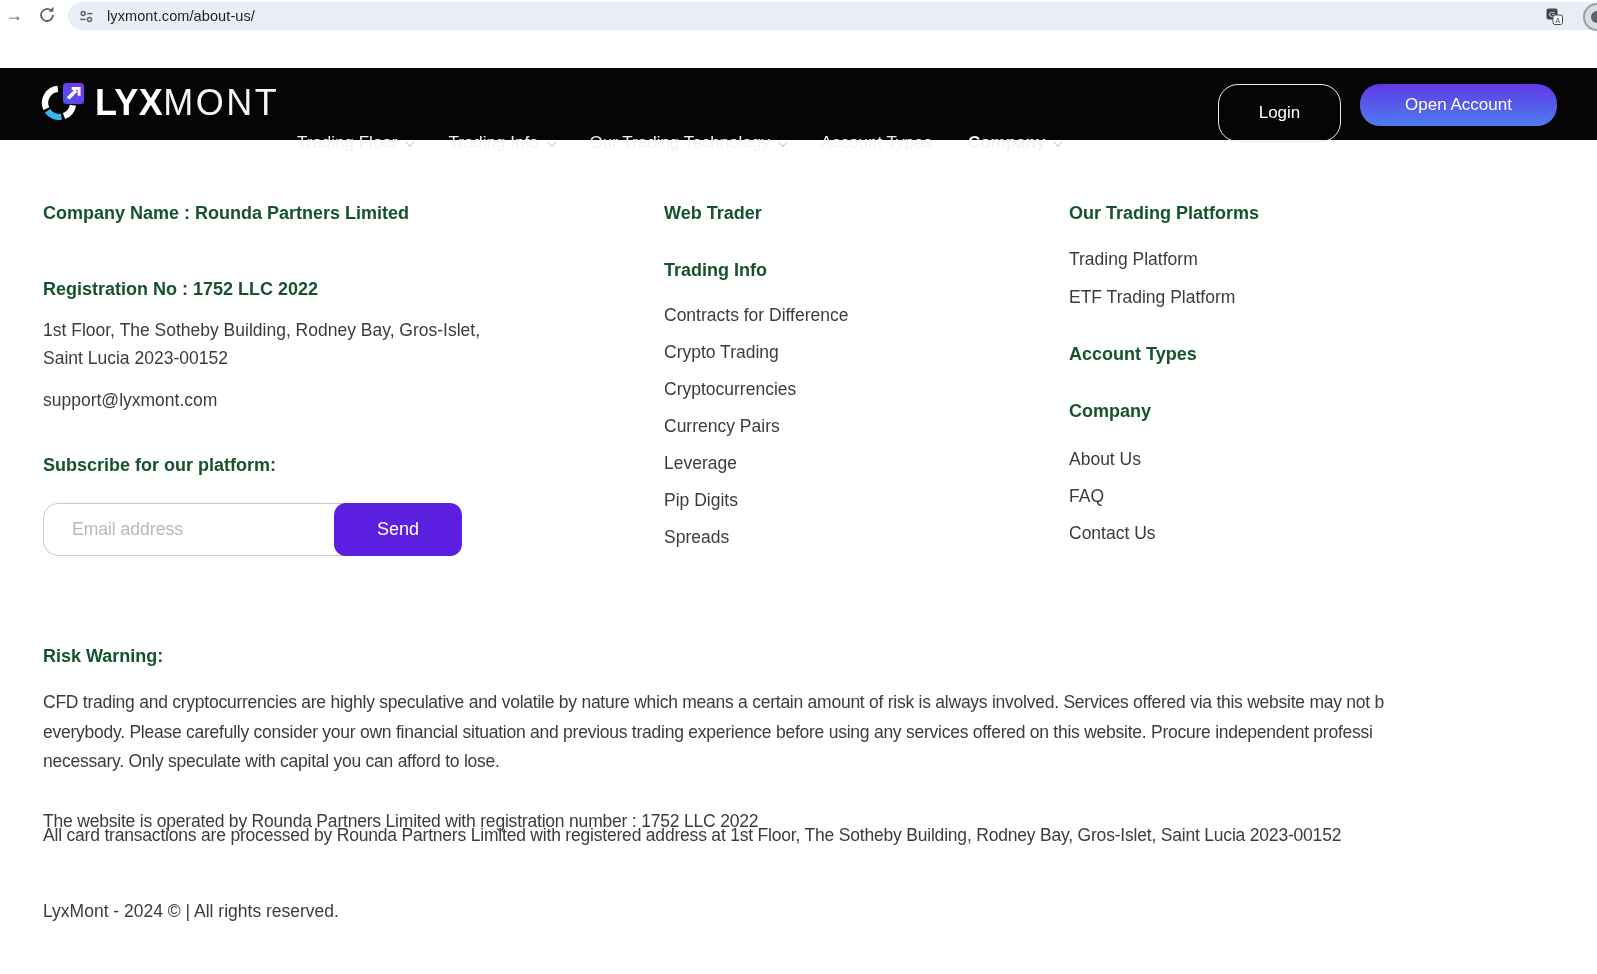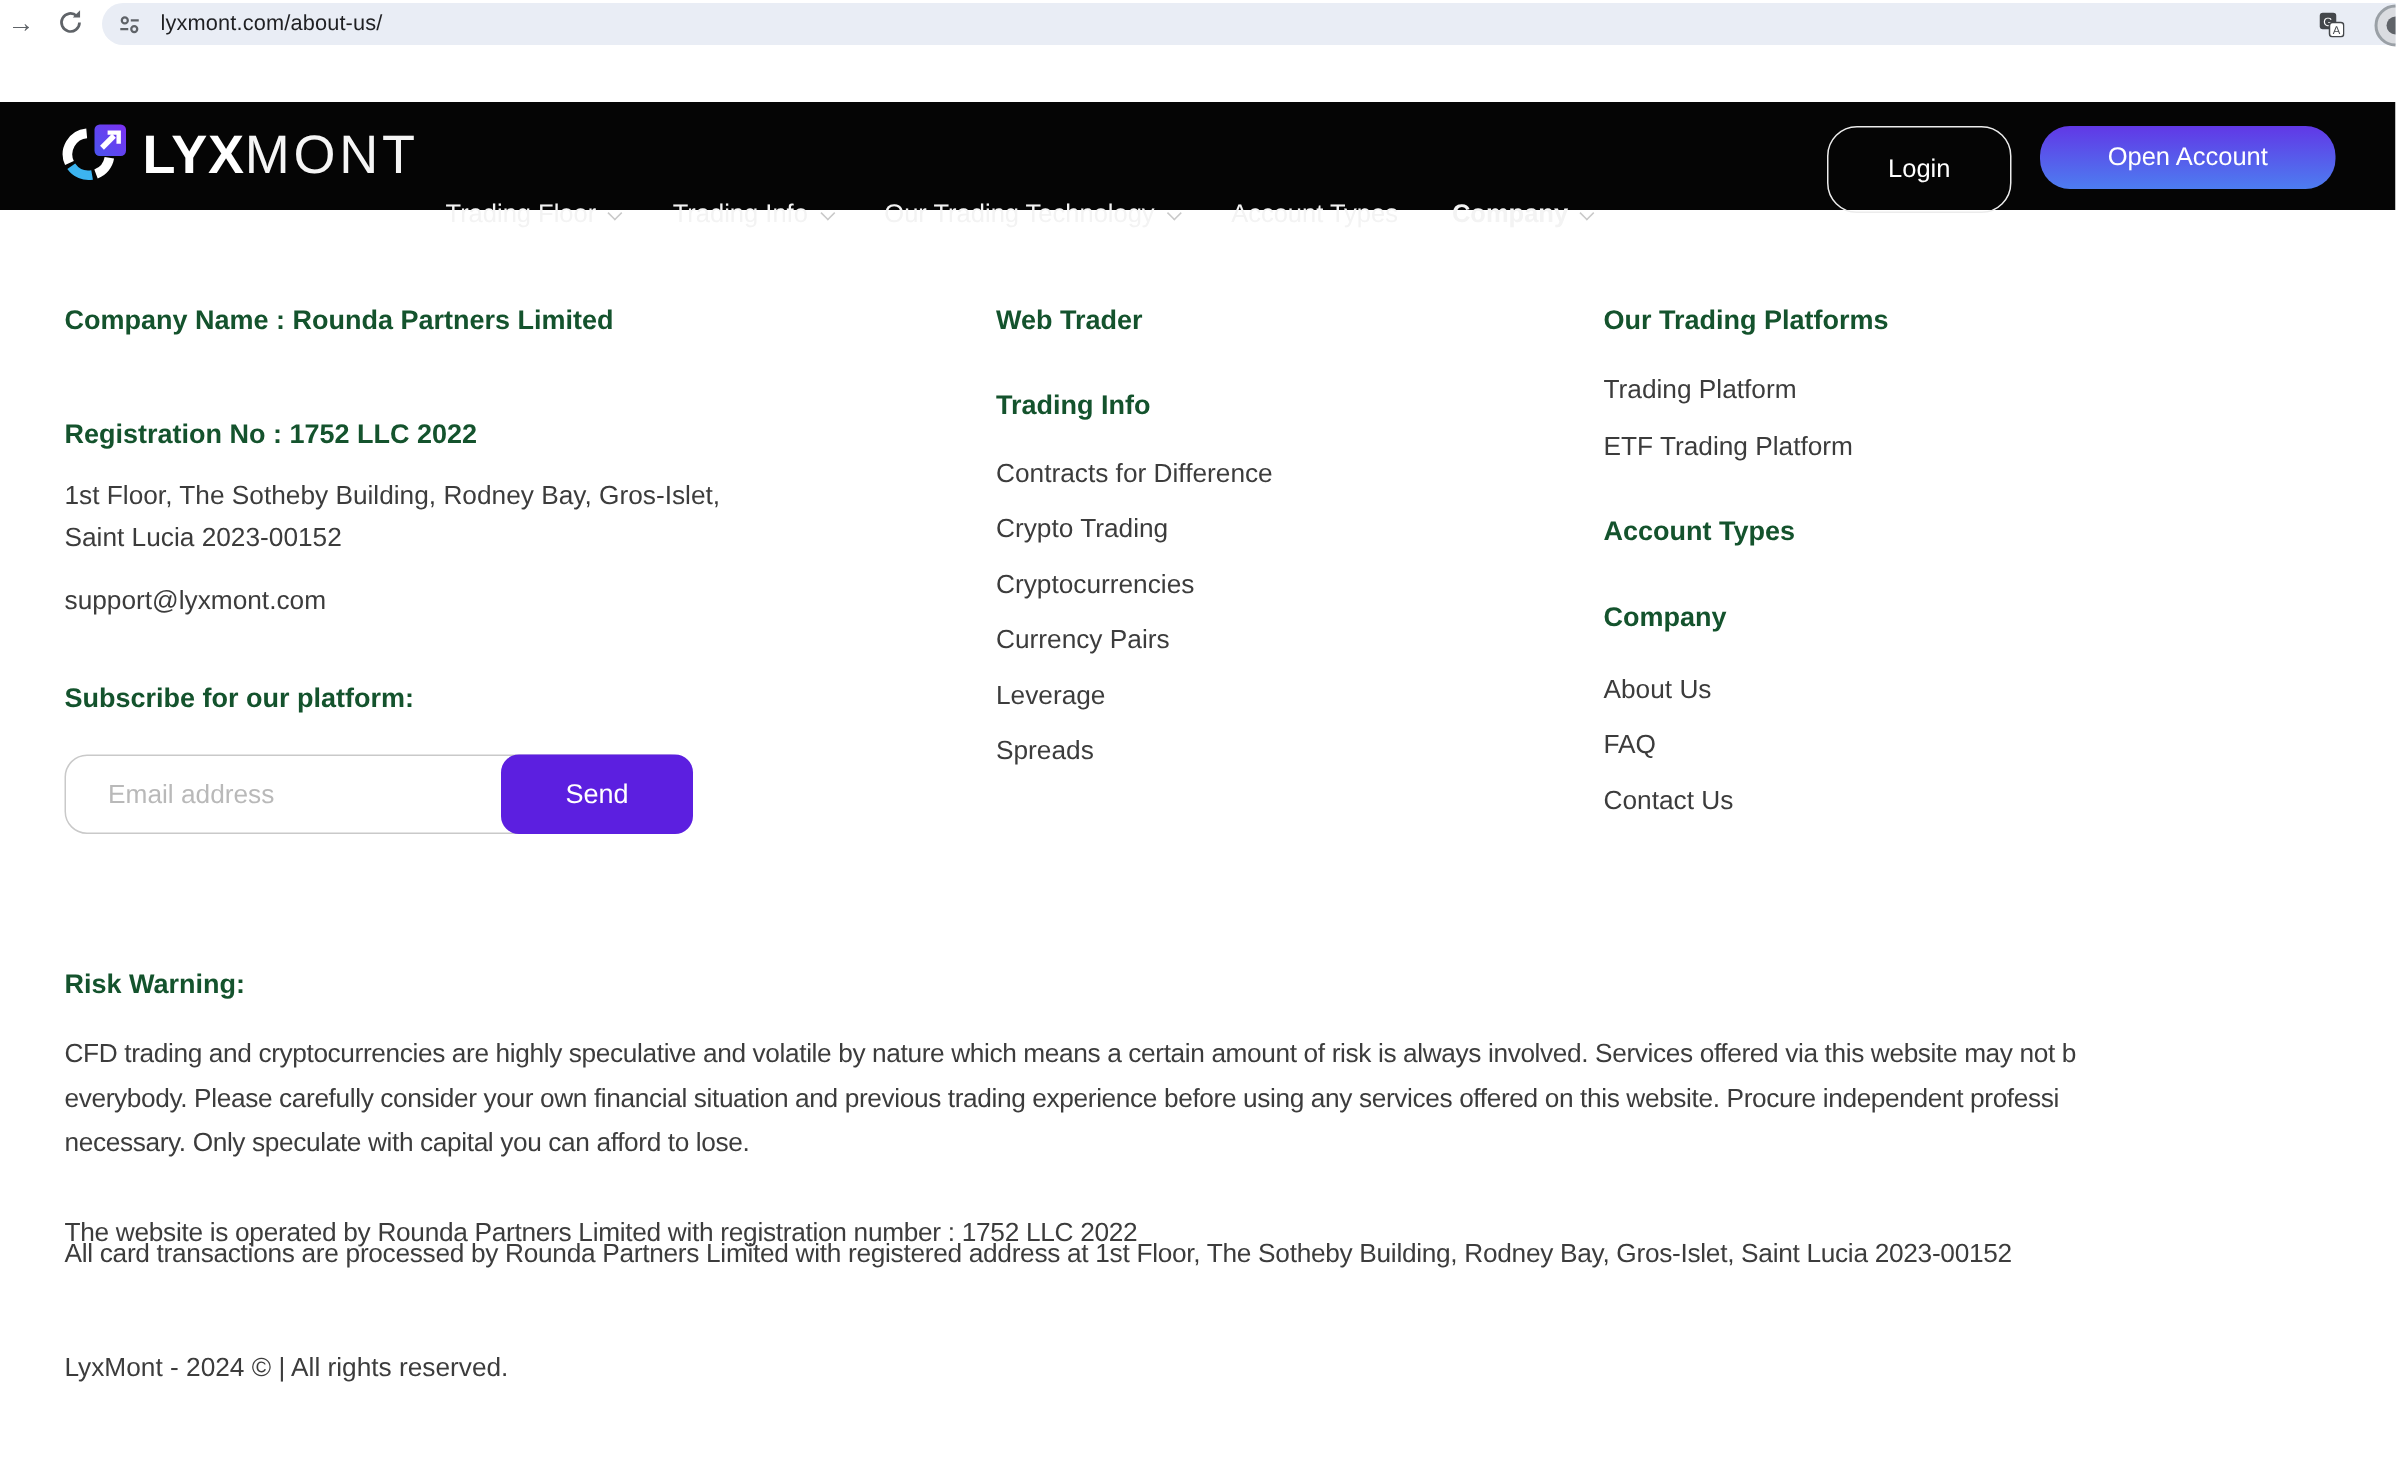--- a/index.html
+++ b/index.html
@@ -178,20 +178,23 @@
   <li>
       <a class="flink">Cryptocurrencies</a>
     </li>
   <li>
       <a class="flink">Currency Pairs</a>
     </li>
   <li>
       <a class="flink">Leverage</a>
     </li>
   <li>
+      <a class="flink">Pip Digits</a>
+    </li>
+  <li>
       <a class="flink">Spreads</a>
     </li>
 </ul>
 
 <div class="h-bold platforms-h">Our Trading Platforms</div>
 <ul class="links pf-links">
   <li>
       <a class="flink">Trading Platform</a>
     </li>
   <li>

